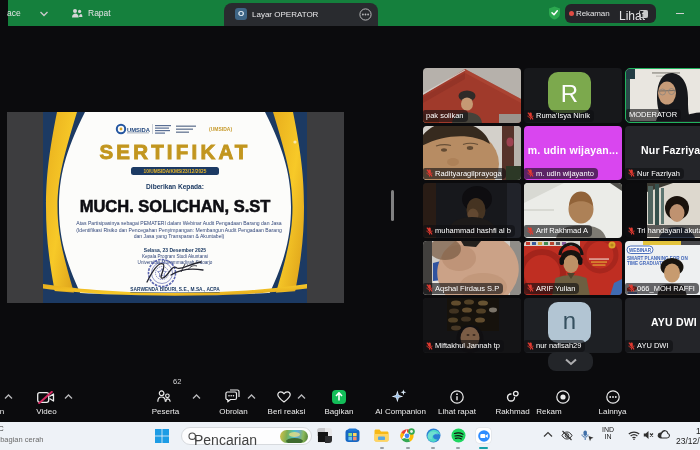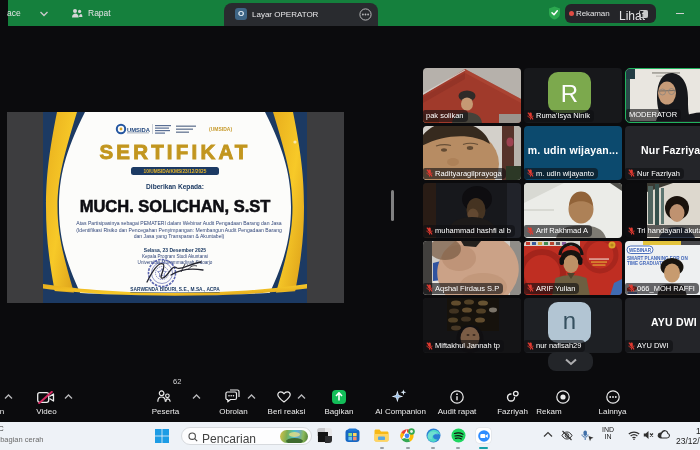--- a/index.html
+++ b/index.html
@@ -209,21 +209,21 @@
       <path d="M26 45 Q33 48.5 41 45.5" stroke="#966842" stroke-width="1.6" fill="none" opacity="0.85"></path>
     </svg>
     <div class="lbl"><svg width="7" height="8" viewBox="0 0 7 8">
             <rect x="2.2" y="0.5" width="2.6" height="4.2" rx="1.3" fill="#e23a30"></rect>
             <path d="M1 3.6 C1 6.5 6 6.5 6 3.6" stroke="#e23a30" stroke-width="1" fill="none"></path>
             <rect x="3.1" y="6" width="0.9" height="1.6" fill="#e23a30"></rect>
             <line x1="0.9" y1="0.6" x2="6.1" y2="7.4" stroke="#e23a30" stroke-width="1.1"></line>
           </svg>Radityaragilprayoga</div>
   </div>
 
-  <div class="tile" style="left:524px; top:125.5px; background:#0c4a6e;">
+  <div class="tile" style="left:524px; top:125.5px; background:#d946ef;">
     <div class="bigname">m. udin wijayan...</div>
     <div class="lbl"><svg width="7" height="8" viewBox="0 0 7 8">
             <rect x="2.2" y="0.5" width="2.6" height="4.2" rx="1.3" fill="#e23a30"></rect>
             <path d="M1 3.6 C1 6.5 6 6.5 6 3.6" stroke="#e23a30" stroke-width="1" fill="none"></path>
             <rect x="3.1" y="6" width="0.9" height="1.6" fill="#e23a30"></rect>
             <line x1="0.9" y1="0.6" x2="6.1" y2="7.4" stroke="#e23a30" stroke-width="1.1"></line>
           </svg>m. udin wijayanto</div>
   </div>
 
   <div class="tile" style="left:625px; top:125.5px; background:#242529;">
@@ -490,27 +490,27 @@
         <path d="M6.4 3.4 L7.3 6.5 L10.4 7.4 L7.3 8.3 L6.4 11.4 L5.5 8.3 L2.4 7.4 L5.5 6.5 Z" fill="#9fc3e8"></path>
         <path d="M12.4 0.4 L13.1 2.6 L15.3 3.3 L13.1 4 L12.4 6.2 L11.7 4 L9.5 3.3 L11.7 2.6 Z" fill="#dceaf8"></path>
       </svg>
     <div class="tlabel" style="left:400.5px;">AI Companion</div>
 
     <svg class="abs" style="left:450px; top:390px;" width="14" height="14" viewBox="0 0 14 14">
         <circle cx="7" cy="7" r="6.2" stroke="#ececec" stroke-width="1.2" fill="none"></circle>
         <circle cx="7" cy="4.2" r="0.9" fill="#ececec"></circle>
         <rect x="6.3" y="6" width="1.4" height="4.5" rx="0.7" fill="#ececec"></rect>
       </svg>
-    <div class="tlabel" style="left:457px;">Audit rapat</div>
+    <div class="tlabel" style="left:457px;">Lihat rapat</div>
 
     <svg class="abs" style="left:505.5px; top:390px;" width="14" height="14" viewBox="0 0 14 14">
         <path d="M8.5 7.5 C8.5 9.5 7 11 5 11 C3 11 1.5 9.5 1.5 7.5 C1.5 5.5 3 4 5 4" stroke="#ececec" stroke-width="1.3" fill="none" stroke-linecap="round"></path>
         <circle cx="9.8" cy="3.6" r="2.3" stroke="#ececec" stroke-width="1.3" fill="none"></circle>
       </svg>
-    <div class="tlabel" style="left:512.5px;">Fazriyah</div>
+    <div class="tlabel" style="left:512.5px;">Rakhmad</div>
 
     <svg class="abs" style="left:555.5px; top:390px;" width="14" height="14" viewBox="0 0 14 14">
         <circle cx="7" cy="7" r="6.2" stroke="#ececec" stroke-width="1.2" fill="none"></circle>
         <circle cx="7" cy="7" r="2.6" fill="#ececec"></circle>
       </svg>
     <div class="tlabel" style="left:549px;">Rekam</div>
 
     <svg class="abs" style="left:605.5px; top:390px;" width="14" height="14" viewBox="0 0 14 14">
         <circle cx="7" cy="7" r="6.2" stroke="#ececec" stroke-width="1.2" fill="none"></circle>
         <circle cx="4.2" cy="7" r="0.9" fill="#ececec"></circle>
@@ -530,21 +530,21 @@
         <rect x="7.4" y="0" width="6.6" height="6.6" fill="#1d9ce5"></rect>
         <rect x="0" y="7.4" width="6.6" height="6.6" fill="#1d9ce5"></rect>
         <rect x="7.4" y="7.4" width="6.6" height="6.6" fill="#1d9ce5"></rect>
       </svg>
 
     <div class="abs" style="left:181px; top:4.5px; width:131px; height:18px; background:#fdfdfe; border:1px solid #d7dade; border-radius:9px;">
       <svg style="position:absolute; left:6px; top:4px;" width="10" height="10" viewBox="0 0 10 10">
           <circle cx="4.2" cy="4.2" r="3.2" stroke="#4a4a4a" stroke-width="1.1" fill="none"></circle>
           <line x1="6.7" y1="6.7" x2="9.2" y2="9.2" stroke="#4a4a4a" stroke-width="1.1"></line>
         </svg>
-      <div style="position:absolute; left:20px; top:4px; color:#424242; font-size:12px;">Pencarian</div>
+      <div style="position:absolute; left:12px; top:4px; color:#424242; font-size:14px;">Pencarian</div>
       <div style="position:absolute; left:98px; top:2px; width:28px; height:13.5px; border-radius:7px; background:linear-gradient(100deg,#d8c24a 0%,#7fae52 25%,#4fc2c0 48%,#63a8d8 60%,#8bb95a 80%,#4e7a34 100%); overflow:hidden;">
         <div style="position:absolute; left:6px; top:8px; width:17px; height:6px; background:#3f6b2e; border-radius:50%;"></div>
         <div style="position:absolute; left:9px; top:2px; width:11px; height:5px; background:#e8dc82; border-radius:50%; opacity:0.8;"></div>
       </div>
     </div>
 
     <div class="tbicon" style="left:317px; background:#e8e8ea; border-radius:3px; overflow:hidden;">
         <div style="position:absolute; left:0; top:0; width:8px; height:8px; background:#c9c9cc;"></div>
         <div style="position:absolute; left:1px; top:4px; width:10px; height:10px; background:#141414;"></div>
         <div style="position:absolute; left:8px; top:8px; width:7px; height:7px; background:#2e2e30;"></div>

